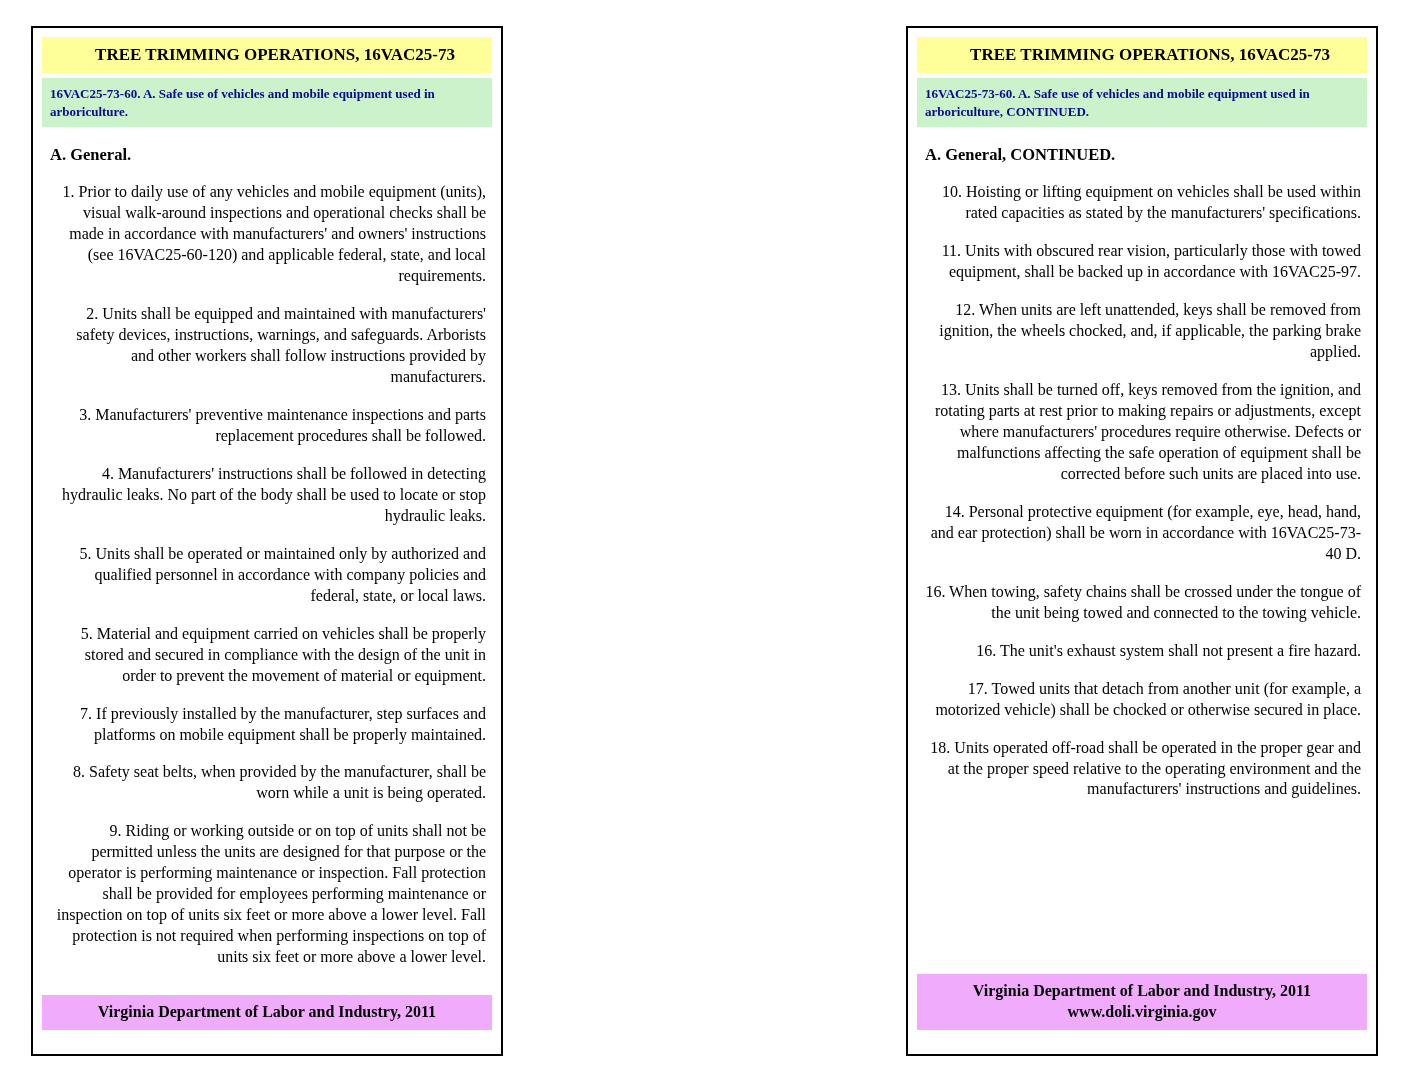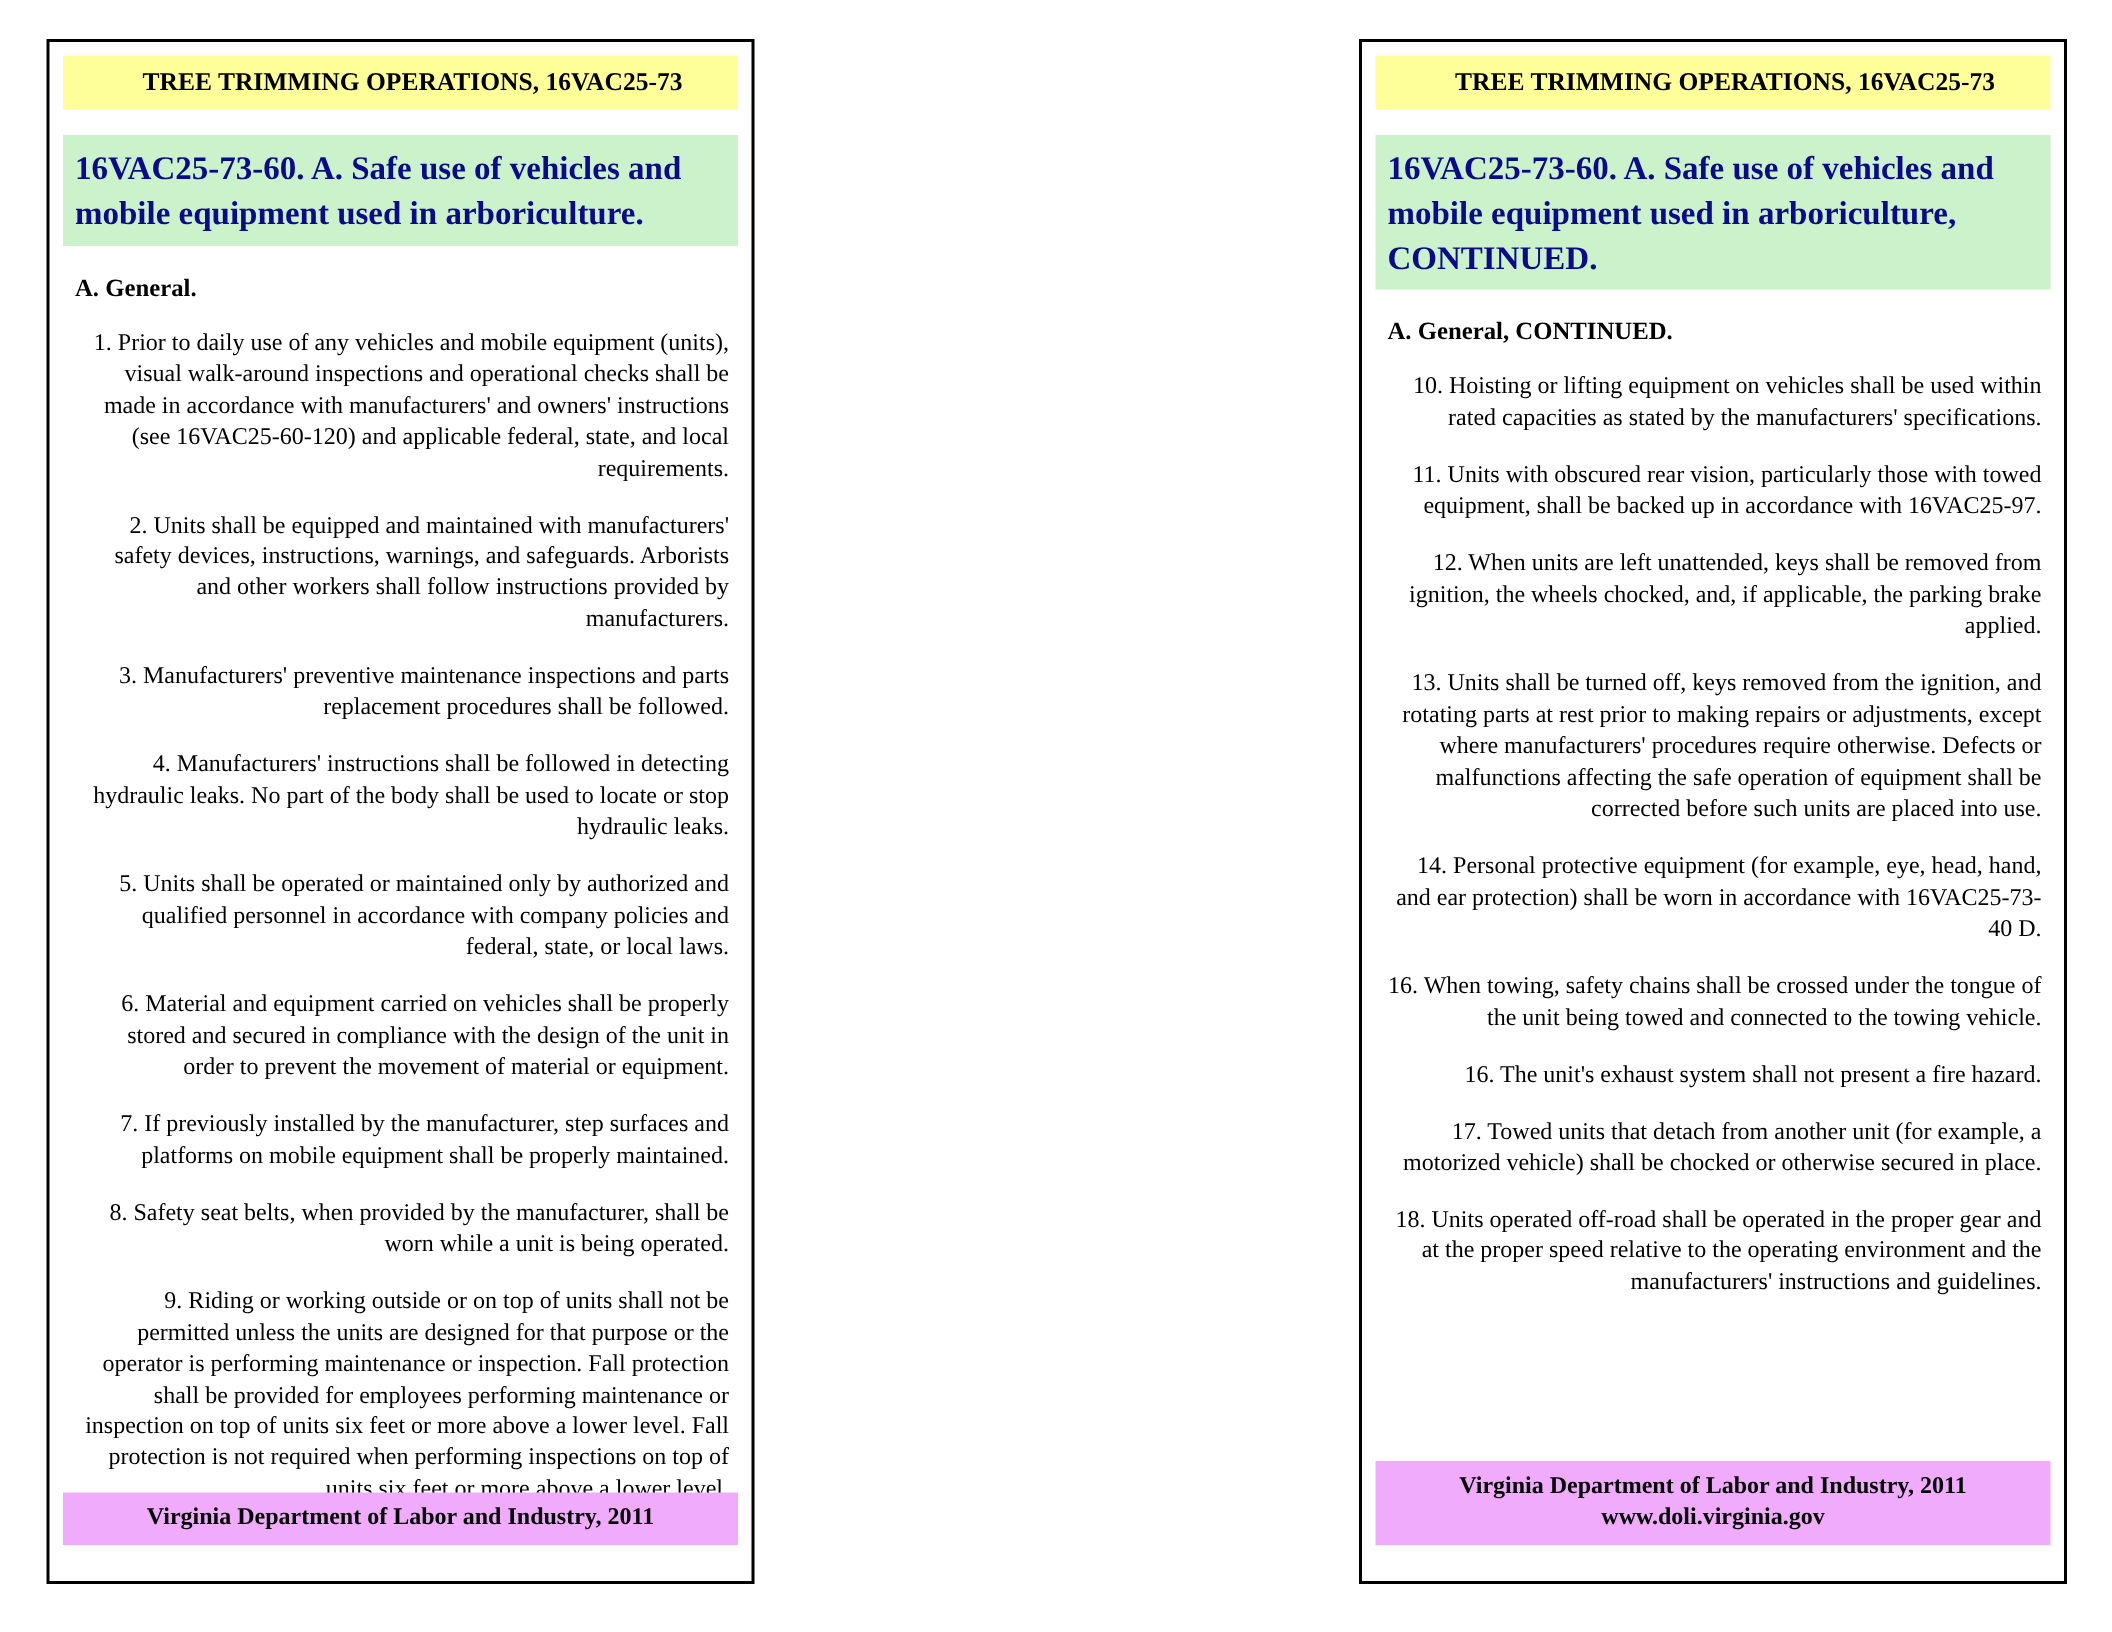--- a/index.html
+++ b/index.html
@@ -40,24 +40,24 @@
     text-align: center;
     font-weight: bold;
     font-size: 17px;
     padding: 8px 4px 8px 20px;
     line-height: 1.2;
   }
   .subbanner {
     background: #ccf2cc;
     color: #0a0a8c;
     font-weight: bold;
-    font-size: 22px;
+    font-size: 13px;
     line-height: 1.35;
     padding: 7px 8px 7px 8px;
-    margin-top: 17px;
+    margin-top: 5px;
   }
   .section-title {
     font-weight: bold;
     font-size: 16.5px;
     margin: 18px 0 0 8px;
   }
   .body-text {
     margin: 0 6px 0 8px;
   }
   .body-text p {
@@ -88,21 +88,21 @@
   <div class="panel-inner">
     <div class="banner">TREE TRIMMING OPERATIONS, 16VAC25-73</div>
     <div class="subbanner">16VAC25-73-60. A.  Safe use of vehicles and mobile equipment used in arboriculture.</div>
     <div class="section-title">A. General.</div>
     <div class="body-text">
       <p>1. Prior to daily use of any vehicles and mobile equipment (units), visual walk-around inspections and operational checks shall be made in accordance with manufacturers' and owners' instructions (see 16VAC25-60-120) and applicable federal, state, and local requirements.</p>
       <p>2. Units shall be equipped and maintained with manufacturers' safety devices, instructions, warnings, and safeguards. Arborists and other workers shall follow instructions provided by manufacturers.</p>
       <p>3. Manufacturers' preventive maintenance inspections and parts replacement procedures shall be followed.</p>
       <p>4. Manufacturers' instructions shall be followed in detecting hydraulic leaks. No part of the body shall be used to locate or stop hydraulic leaks.</p>
       <p>5. Units shall be operated or maintained only by authorized and qualified personnel in accordance with company policies and federal, state, or local laws.</p>
-      <p>6. Material and equipment carried on vehicles shall be properly stored and secured in compliance with the design of the unit in order to prevent the movement of material or equipment.</p>
+      <p>5. Material and equipment carried on vehicles shall be properly stored and secured in compliance with the design of the unit in order to prevent the movement of material or equipment.</p>
       <p>7. If previously installed by the manufacturer, step surfaces and platforms on mobile equipment shall be properly maintained.</p>
       <p>8. Safety seat belts, when provided by the manufacturer, shall be worn while a unit is being operated.</p>
       <p>9. Riding or working outside or on top of units shall not be permitted unless the units are designed for that purpose or the operator is performing maintenance or inspection. Fall protection shall be provided for employees performing maintenance or inspection on top of units six feet or more above a lower level. Fall protection is not required when performing inspections on top of units six feet or more above a lower level.</p>
     </div>
     <div class="footer" id="footer-left">
       <span>Virginia Department of Labor and Industry, 2011</span>
     </div>
   </div>
 </div>
 

